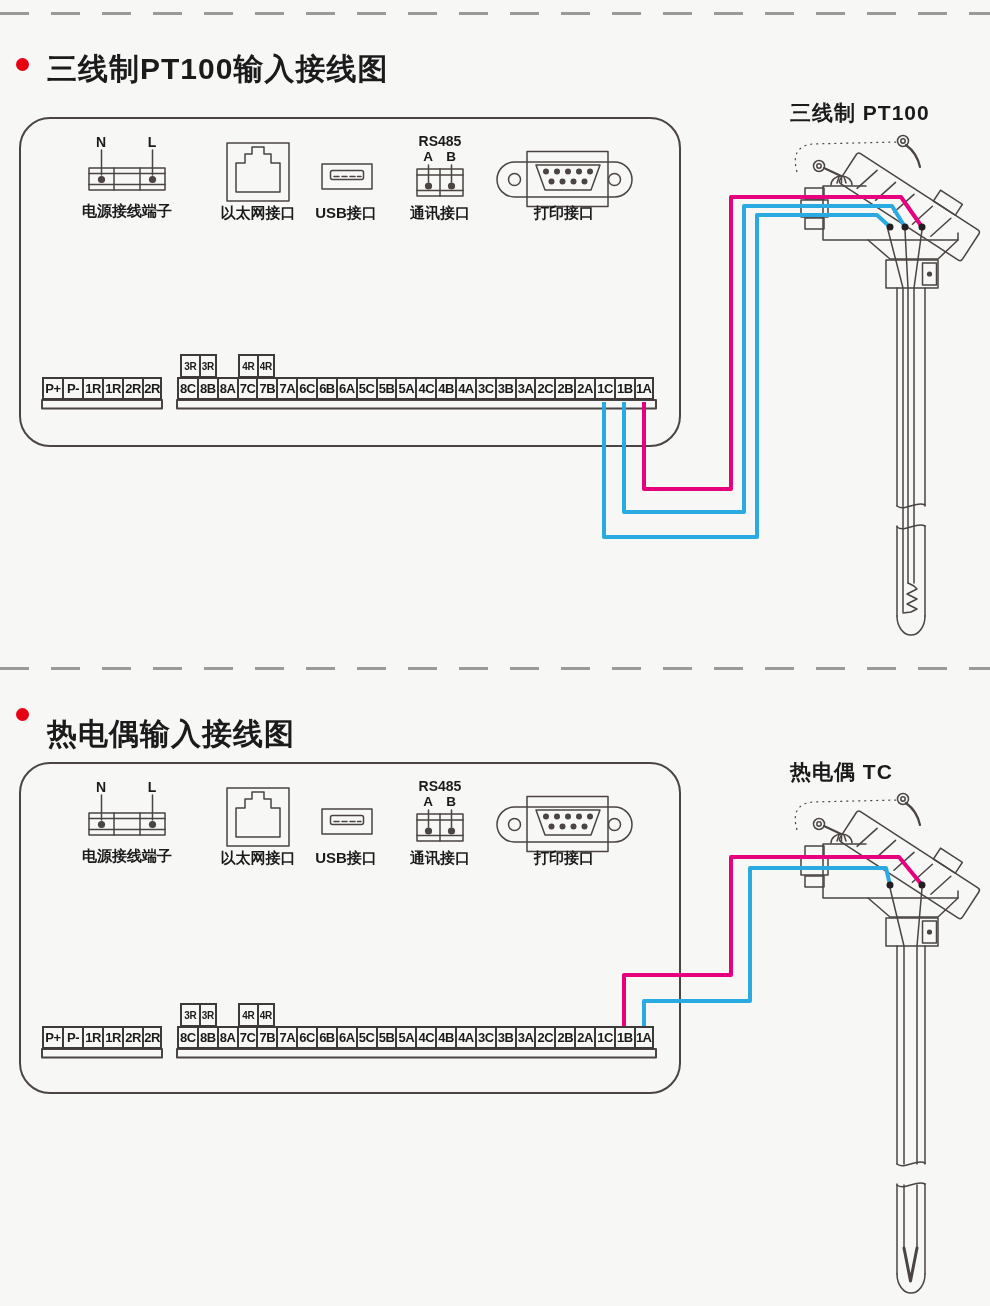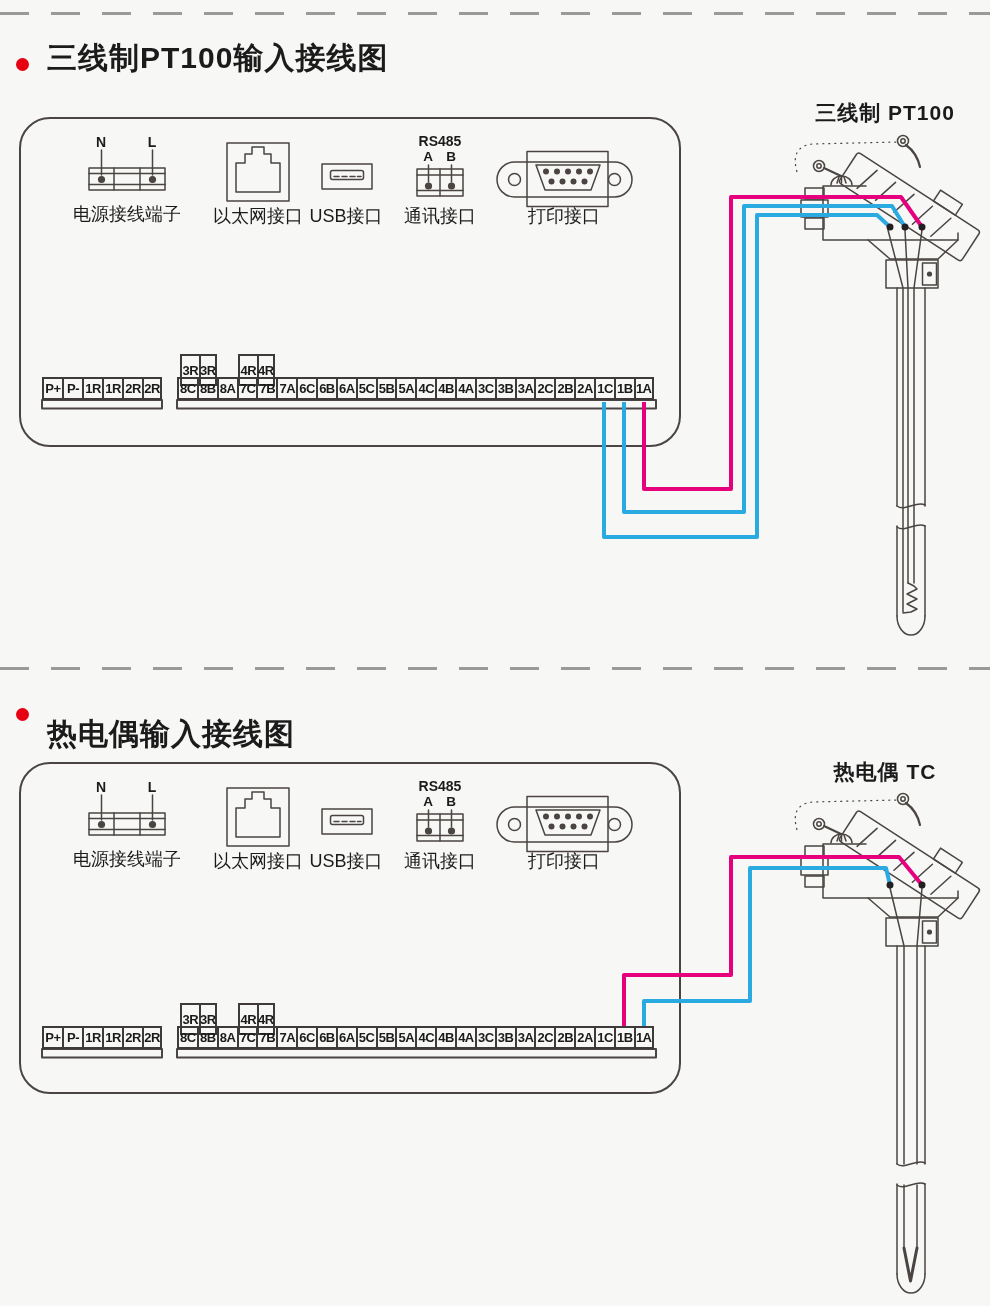--- a/index.html
+++ b/index.html
@@ -6,33 +6,33 @@
     --ink:#4a4442; --wire-a:#e6007e; --wire-b:#29abe2; --bullet:#e60012; --txt:#1b1b1b;
   }
   html,body{margin:0;padding:0}
   .page{position:relative;width:990px;height:1306px;background:#f7f7f6;overflow:hidden;
         font-family:"Liberation Sans","DejaVu Sans",sans-serif;color:var(--txt)}
   .cx{transform:translateX(-50%)}
   .dash{position:absolute;left:0;width:990px;height:3px;
         background:repeating-linear-gradient(90deg,#9a9a9a 0 29px,transparent 29px 51px)}
   .bullet{position:absolute;width:13px;height:13px;border-radius:50%;background:var(--bullet)}
   .h1{position:absolute;font-size:30px;font-weight:600;letter-spacing:1px;white-space:nowrap}
-  .slabel{position:absolute;width:190px;text-align:center;font-size:21px;font-weight:700;
+  .slabel{position:absolute;width:190px;font-size:21px;font-weight:700;
           letter-spacing:1px;white-space:nowrap}
-  .plabel{position:absolute;font-size:18px;font-weight:400;white-space:nowrap}
+  .plabel{position:absolute;font-size:15px;font-weight:700;white-space:nowrap}
   .pin{position:absolute;font-size:14px;font-weight:700;white-space:nowrap}
   .pin.sm{font-size:13.5px}
   .cells{position:absolute;display:flex}
   .cell{box-sizing:border-box;height:23px;border:2px solid #3d3a39;border-right:none;
         display:flex;align-items:center;justify-content:center;
         font-size:13px;font-weight:700;letter-spacing:-0.5px;white-space:nowrap}
   .cells .cell:last-child{border-right:2px solid #3d3a39}
   .wL .cell{width:20px}
   .wM .cell{width:19.87px;font-size:13px}
-  .relay .cell{width:18.5px;height:32px;font-size:13px}
+  .relay .cell{width:18.5px;height:24px;font-size:10px}
   svg.art{position:absolute;left:0;top:0;pointer-events:none}
   svg .ln{stroke:var(--ink);fill:none;stroke-width:1.5;stroke-linejoin:round;stroke-linecap:round}
   svg .ln2{stroke:var(--ink);fill:none;stroke-width:2;stroke-linejoin:round}
   svg .fl{fill:var(--ink);stroke:none}
   svg .dotln{stroke:var(--ink);fill:none;stroke-width:1.2;stroke-dasharray:2 4}
   svg .wire{fill:none;stroke-width:4;stroke-linejoin:round;stroke-linecap:butt}
   svg .wa{stroke:var(--wire-a)}
   svg .wb{stroke:var(--wire-b)}
   svg .tdot{fill:#231f20;stroke:none}
 </style>
@@ -191,21 +191,21 @@
 
     <circle class="tdot" cx="890" cy="227" r="3.5"></circle>
     <circle class="tdot" cx="905" cy="227" r="3.5"></circle>
     <circle class="tdot" cx="922" cy="227" r="3.5"></circle>
     <circle class="tdot" cx="890" cy="885" r="3.5"></circle>
     <circle class="tdot" cx="922" cy="885" r="3.5"></circle>
   </svg>
 
   <div>
     <span class="bullet" style="left:16px;top:58px"></span>
-    <div class="h1" style="left:47px;top:38px">三线制PT100输入接线图</div>
+    <div class="h1" style="left:47px;top:49px">三线制PT100输入接线图</div>
     <div class="slabel" style="left:790px;top:99px">三线制 PT100</div>
 
     <span class="pin cx" style="left:101px;top:134px">N</span>
     <span class="pin cx" style="left:152px;top:134px">L</span>
     <span class="pin cx" style="left:440px;top:133px">RS485</span>
     <span class="pin sm cx" style="left:428px;top:149px">A</span>
     <span class="pin sm cx" style="left:451px;top:149px">B</span>
 
     <div class="plabel cx" style="left:127px;top:202px">电源接线端子</div>
     <div class="plabel cx" style="left:258px;top:204px">以太网接口</div>

